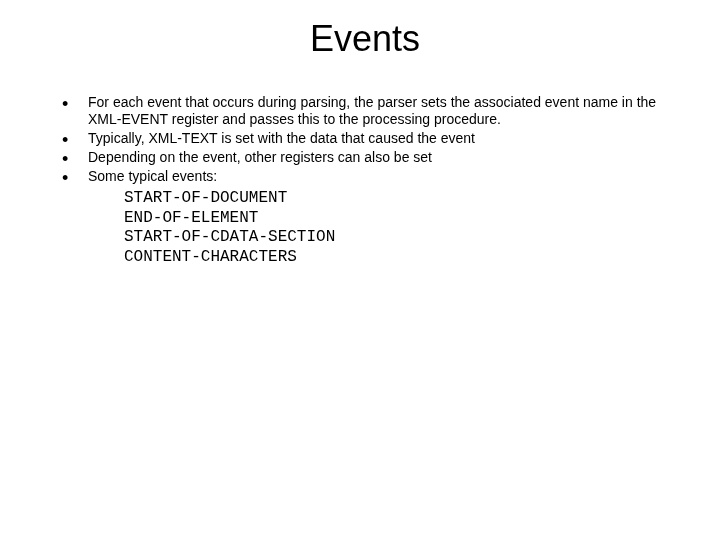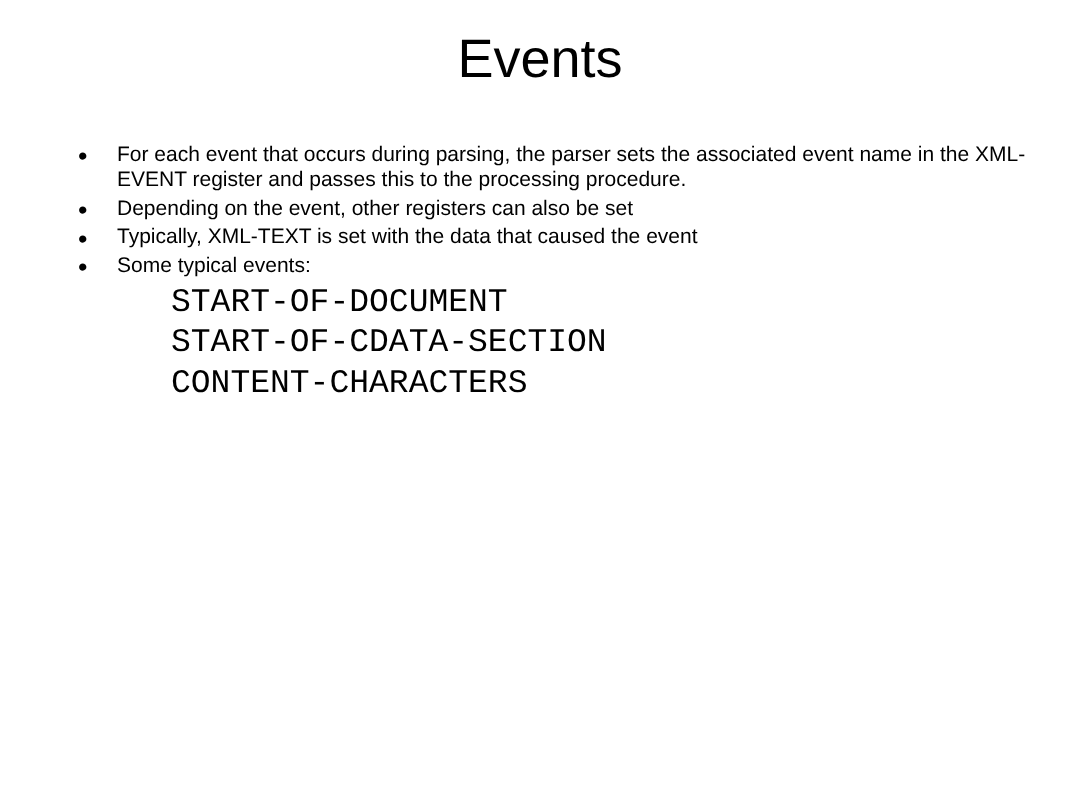--- a/index.html
+++ b/index.html
@@ -8,21 +8,21 @@
     width: 720px;
     height: 540px;
     background: #ffffff;
     font-family: Arial, Helvetica, sans-serif;
     color: #000000;
   }
   .slide {
     width: 720px;
     height: 392px;
     box-sizing: border-box;
-    padding: 18px 30px 0 30px;
+    padding: 18px 30px 0 40px;
   }
   .title {
     text-align: center;
     font-size: 36px;
     font-weight: 400;
     margin: 0 0 34px 0;
   }
   ul.bullets {
     list-style: none;
     margin: 0;
@@ -38,38 +38,39 @@
   ul.bullets > li::before {
     content: "•";
     position: absolute;
     left: 4px;
     top: 0;
     font-size: 18px;
   }
   .events-list {
     margin: 4px 0 0 84px;
     font-family: "Courier New", Courier, monospace;
-    font-size: 22px;
+    font-size: 16px;
     line-height: 1.22;
   }
   .events-list div {
     white-space: nowrap;
   }
 </style>
 </head>
 <body>
 
 <div class="slide">
   <h1 class="title">Events</h1>
 
   <ul class="bullets">
     <li>For each event that occurs during parsing, the parser sets the associated event name in the XML-EVENT register and passes this to the processing procedure.</li>
+    <li>Typically, XML-TEXT is set with the data that caused the event</li>
     <li>Depending on the event, other registers can also be set</li>
-    <li>Typically, XML-TEXT is set with the data that caused the event</li>
     <li>Some typical events:</li>
   </ul>
 
   <div class="events-list">
     <div>START-OF-DOCUMENT</div>
+    <div>END-OF-ELEMENT</div>
     <div>START-OF-CDATA-SECTION</div>
     <div>CONTENT-CHARACTERS</div>
   </div>
 </div>
 
 </body></html>

